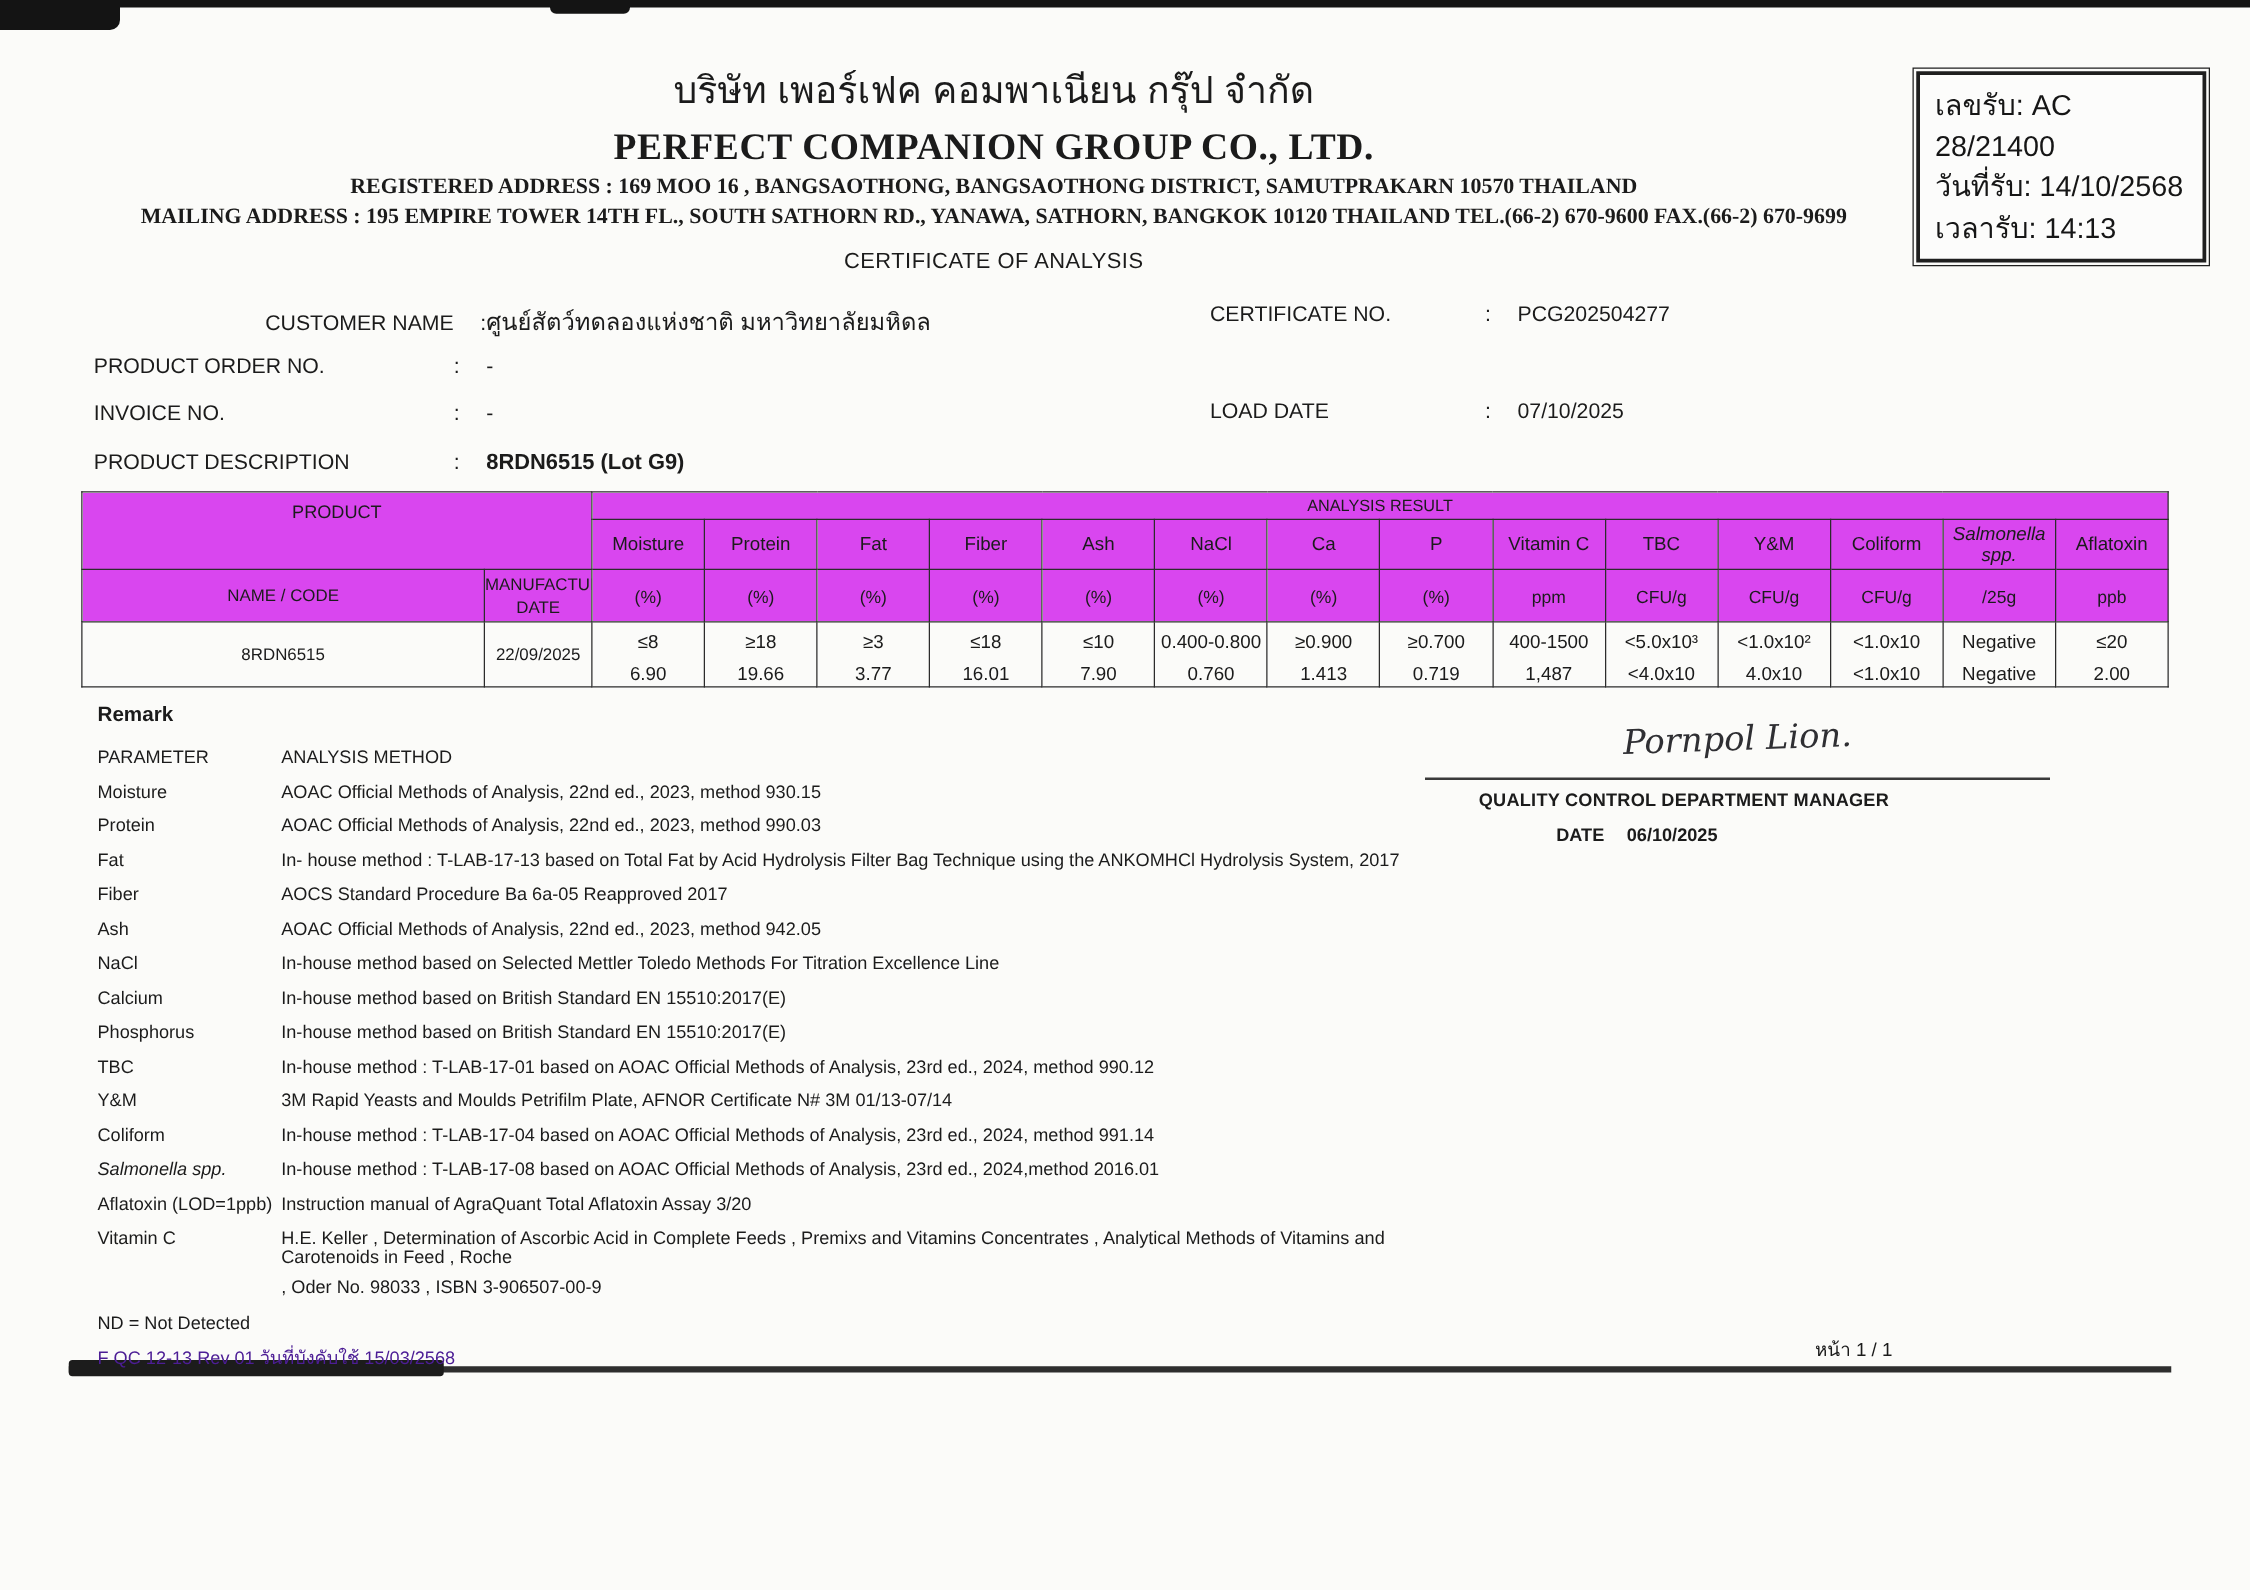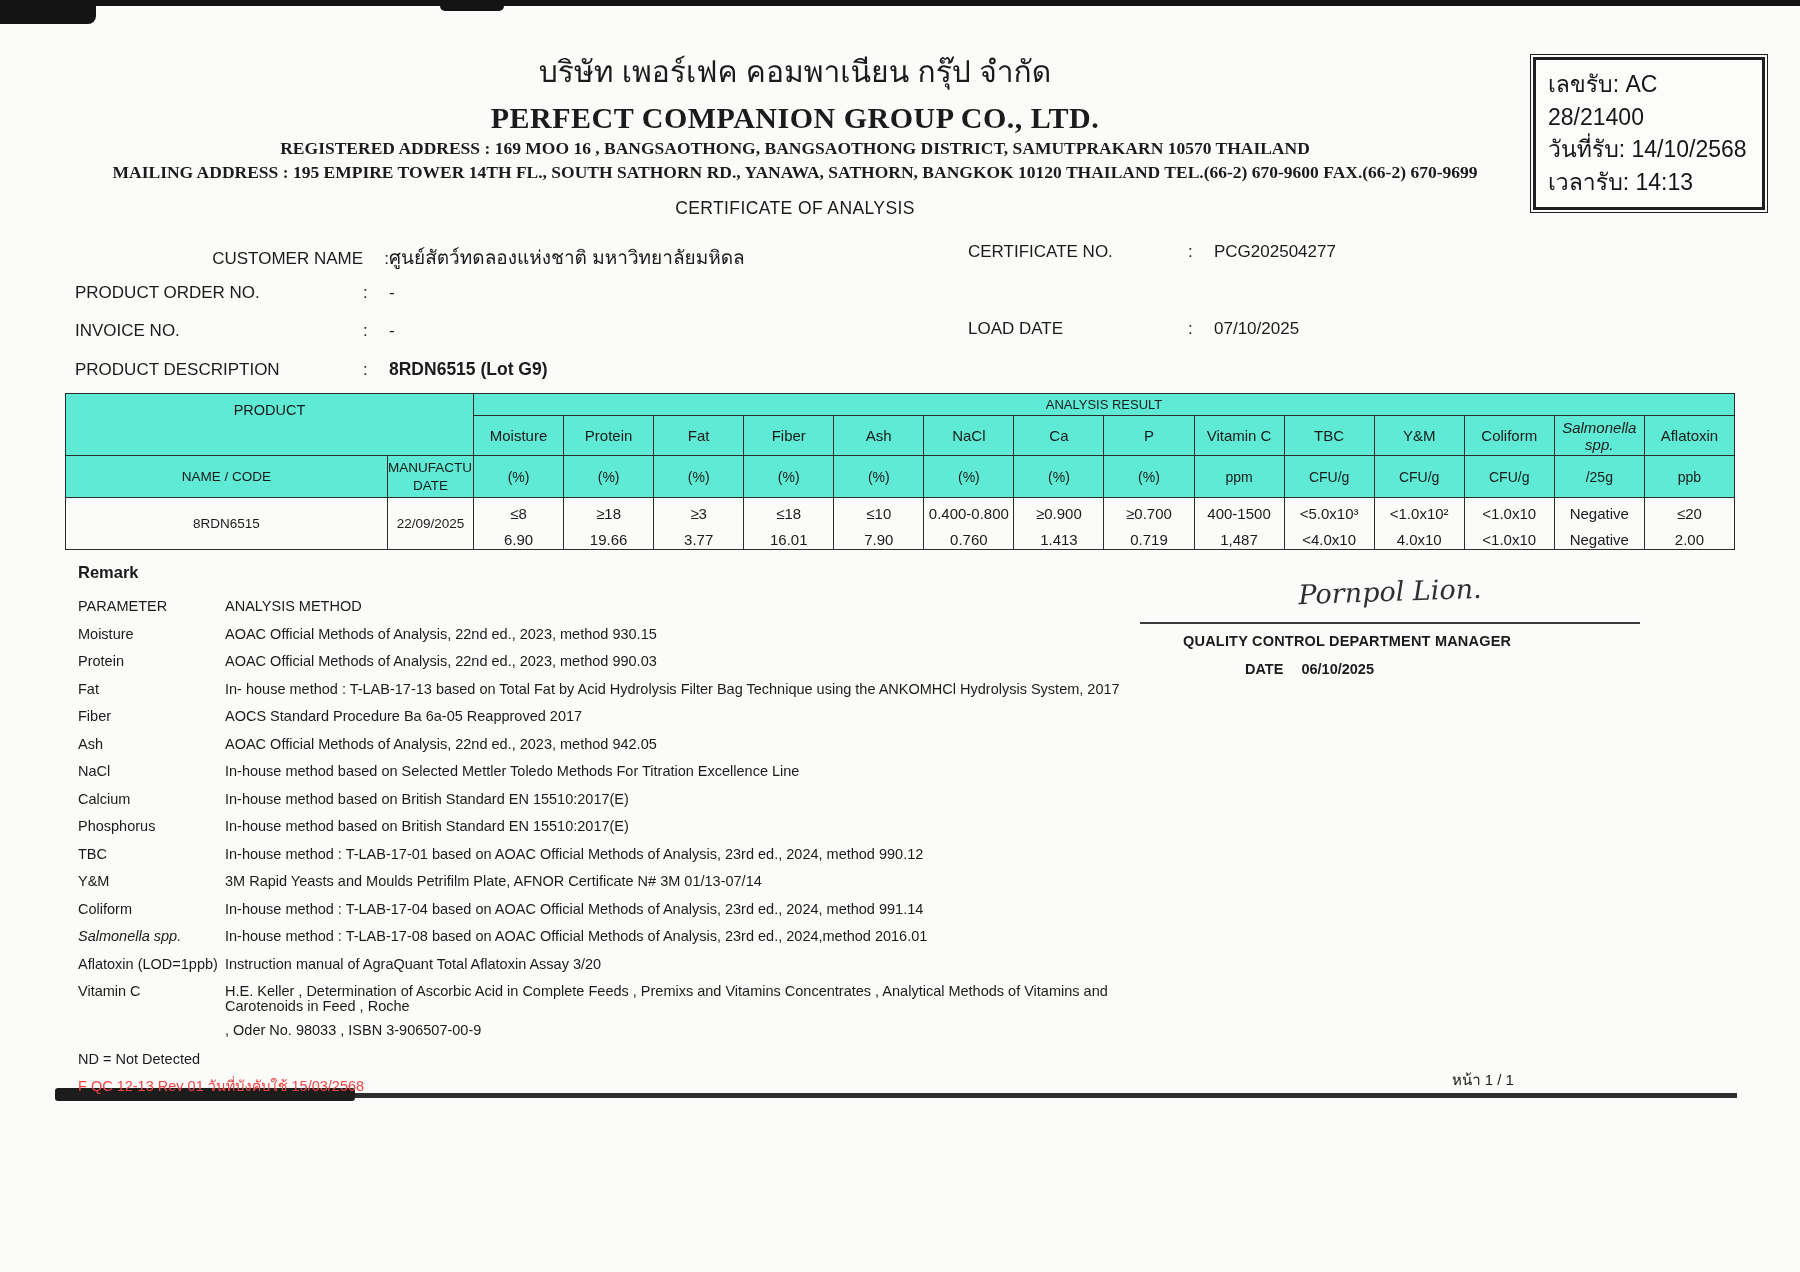--- a/index.html
+++ b/index.html
@@ -41,21 +41,21 @@
   .val-thai { font-size:19px; }
   .val-strong { font-weight:bold; font-size:17.5px; }
 
   
   .coa-table {
     position:absolute; left:65px; top:393px; width:1670px;
     border-collapse:collapse; table-layout:fixed; text-align:center;
     font-size:15px;
   }
   .coa-table td { border:1.6px solid #2c2c2c; padding:0; overflow:hidden; }
-  .coa-table .hd { background:#5eead4; }
+  .coa-table .hd { background:#d946ef; }
   .coa-table .band { font-size:13px; }
   .coa-table .prodcell { vertical-align:top; padding-top:8px; font-size:14.5px; }
   .coa-table .unit { font-size:14px; }
   .coa-table .mfg { font-size:13.5px; line-height:1.3; }
   .coa-table .it { font-style:italic; }
   .coa-table .namecode { font-size:13.5px; }
   .coa-table .spec { margin-top:5px; }
   .coa-table .res { margin-top:9px; }
 
   
@@ -73,21 +73,21 @@
     position:absolute; left:1140px; top:576px; width:500px; text-align:center;
     font-family:"DejaVu Serif", serif; font-style:italic; font-size:27px;
     color:#2f2f33; transform:rotate(-2deg);
   }
   .sig-line { position:absolute; left:1140px; top:622px; width:500px; border-top:2px solid #3a3a3a; }
   .sig-role { position:absolute; left:1183px; top:633px; font-weight:bold; font-size:14.5px; letter-spacing:.2px; }
   .sig-date { position:absolute; left:1245px; top:661px; font-size:14.5px; font-weight:bold; }
   .sig-date .dv { margin-left:18px; }
 
   
-  .footer-left { position:absolute; left:78px; top:1074px; font-size:14.5px; color:#ef4444; }
+  .footer-left { position:absolute; left:78px; top:1074px; font-size:14.5px; color:#4c1d95; }
   .footer-right { position:absolute; left:1452px; top:1068px; font-size:15px; }
 </style>
 </head>
 <body>
 
 <div class="page">
 
   <div class="art art-top-bar"></div>
   <div class="art art-top-corner"></div>
   <div class="art art-top-notch"></div>

